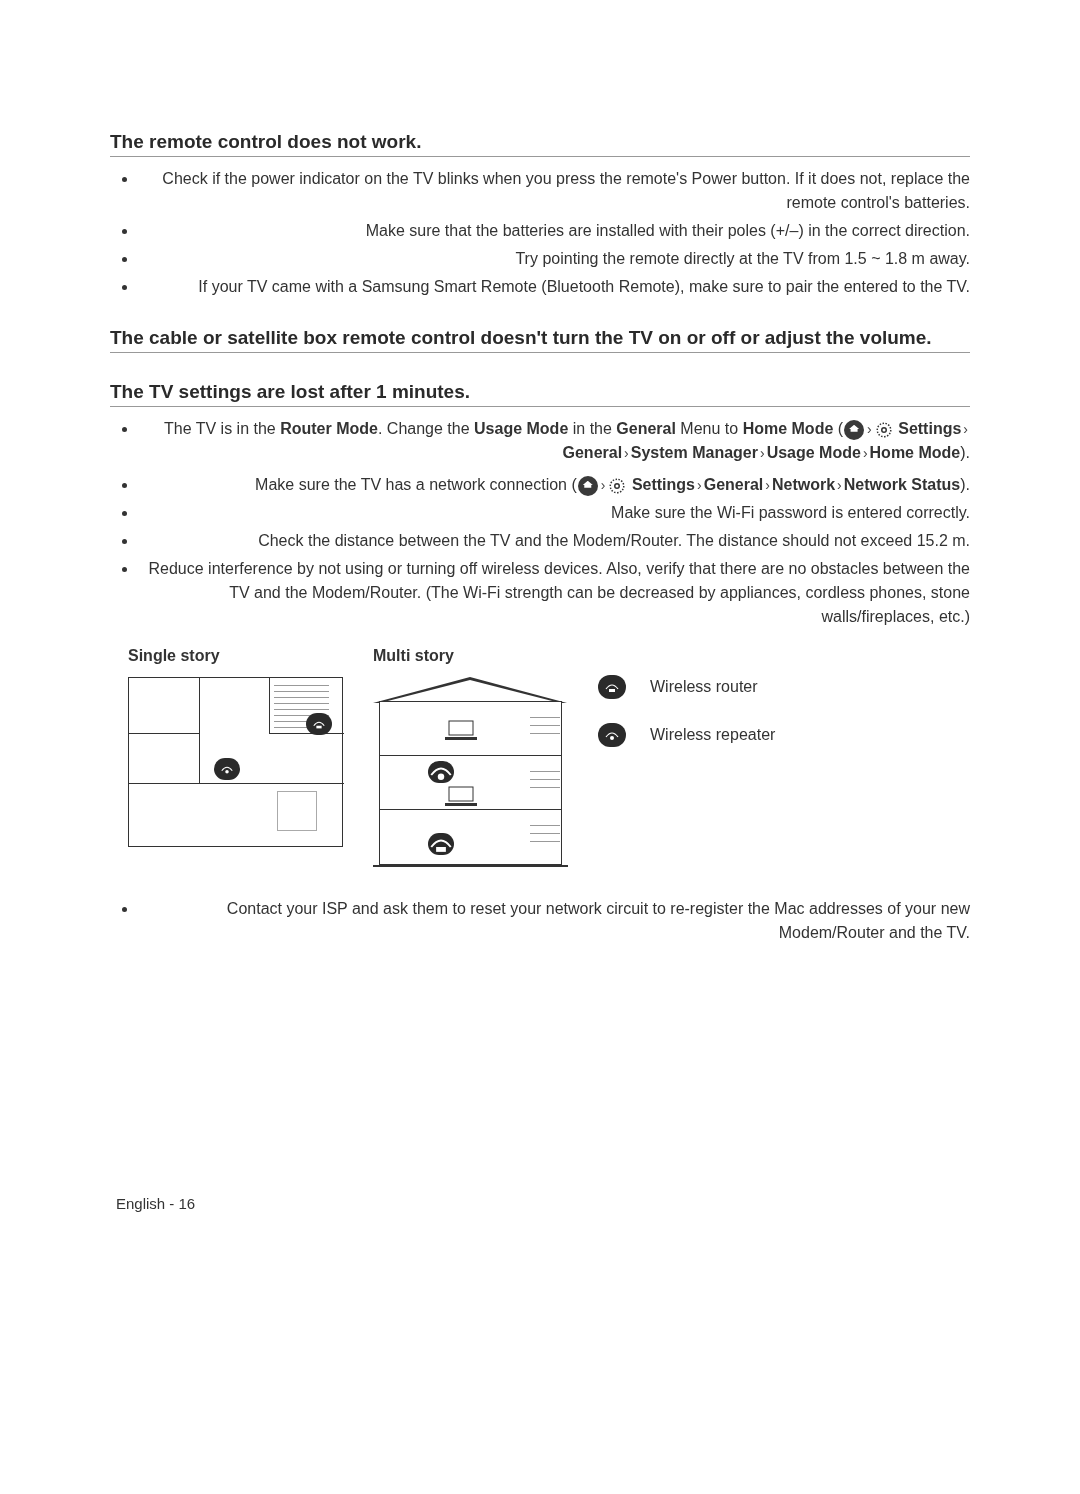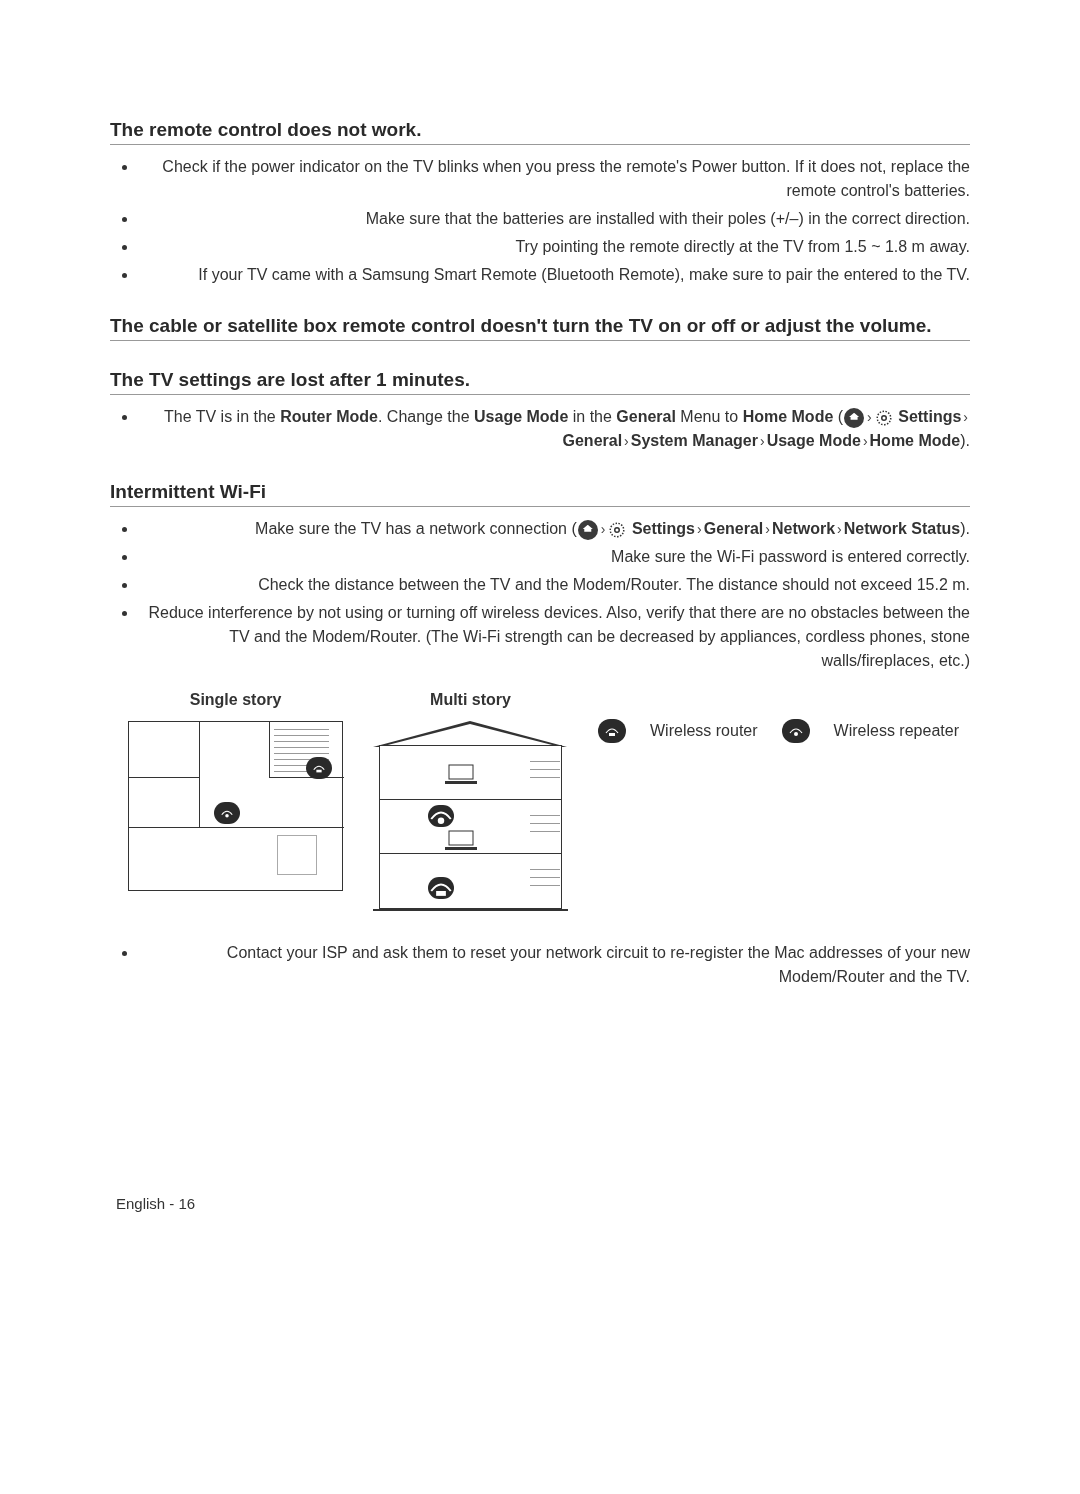--- a/index.html
+++ b/index.html
@@ -16,21 +16,21 @@
   }
   .section-title {
     font-weight: bold;
     font-size: 19px;
     color: #2a2a2a;
     border-bottom: 1px solid #999;
     padding-bottom: 3px;
     margin-bottom: 10px;
     margin-top: 28px;
   }
-  .section-title:first-child { margin-top: 4px; }
+  .section-title:first-child { margin-top: 16px; }
   ul {
     list-style: disc;
     padding-left: 28px;
     margin-bottom: 8px;
   }
   li {
     font-size: 16px;
     line-height: 1.5;
     color: #333;
     margin-bottom: 4px;
@@ -64,38 +64,37 @@
   .icon-gear svg { width: 18px; height: 18px; }
   .chev { display:inline-block; margin: 0 2px; color:#444; font-size:14px; }
 
   .diagrams {
     display: flex;
     gap: 30px;
     margin: 18px 0 30px 18px;
     align-items: flex-start;
   }
   .diagram-block {
-    text-align: center;
   }
   .diagram-caption {
     font-weight: bold;
     font-size: 16px;
     margin-bottom: 12px;
   }
   .floorplan, .multistory {
     border: 1.5px solid #333;
     background: #fff;
     position: relative;
   }
   .floorplan { width: 215px; height: 170px; }
   .multistory { width: 195px; height: 190px; border: none; }
 
   .legend {
     display: flex;
-    flex-direction: row;
+    flex-direction: column;
     gap: 24px;
     padding-top: 28px;
   }
   .legend-row {
     display: flex;
     align-items: center;
     gap: 24px;
     font-size: 16px;
   }
   .badge {
@@ -160,21 +159,20 @@
   <div class="section-title">The TV settings are lost after 1 minutes.</div>
   <ul>
     <li>
       <span>The TV is in the </span><span class="bold">Router Mode</span><span>. Change the </span><span class="bold">Usage Mode</span><span> in the </span><span class="bold">General</span><span> Menu to </span><span class="bold">Home Mode</span><span> (</span><span class="icon-home"></span><span class="chev">›</span><span class="icon-gear"><svg viewBox="0 0 24 24">
             <path fill="none" stroke="#333" stroke-width="2" stroke-dasharray="2 2" d="M12 3 a9 9 0 1 0 0.01 0"></path>
             <circle cx="12" cy="12" r="3" fill="none" stroke="#333" stroke-width="2"></circle>
           </svg></span> <span class="bold">Settings</span><span class="chev"> › </span><span class="bold">General</span><span class="chev"> › </span><span class="bold">System Manager</span><span class="chev"> › </span><span class="bold">Usage Mode</span><span class="chev"> › </span><span class="bold">Home Mode</span><span>).</span>
     </li>
   </ul>
 
-  <div class="section-title">Intermittent Wi-Fi</div>
   <ul>
     <li>
       <span>Make sure the TV has a network connection (</span><span class="icon-home"></span><span class="chev">›</span><span class="icon-gear"><svg viewBox="0 0 24 24">
             <path fill="none" stroke="#333" stroke-width="2" stroke-dasharray="2 2" d="M12 3 a9 9 0 1 0 0.01 0"></path>
             <circle cx="12" cy="12" r="3" fill="none" stroke="#333" stroke-width="2"></circle>
           </svg></span> <span class="bold">Settings</span><span class="chev"> › </span><span class="bold">General</span><span class="chev"> › </span><span class="bold">Network</span><span class="chev"> › </span><span class="bold">Network Status</span><span>).</span>
     </li>
     <li>Make sure the Wi-Fi password is entered correctly.</li>
     <li>Check the distance between the TV and the Modem/Router. The distance should not exceed 15.2 m.</li>
     <li>Reduce interference by not using or turning off wireless devices. Also, verify that there are no obstacles between the TV and the Modem/Router. (The Wi-Fi strength can be decreased by appliances, cordless phones, stone walls/fireplaces, etc.)</li>

